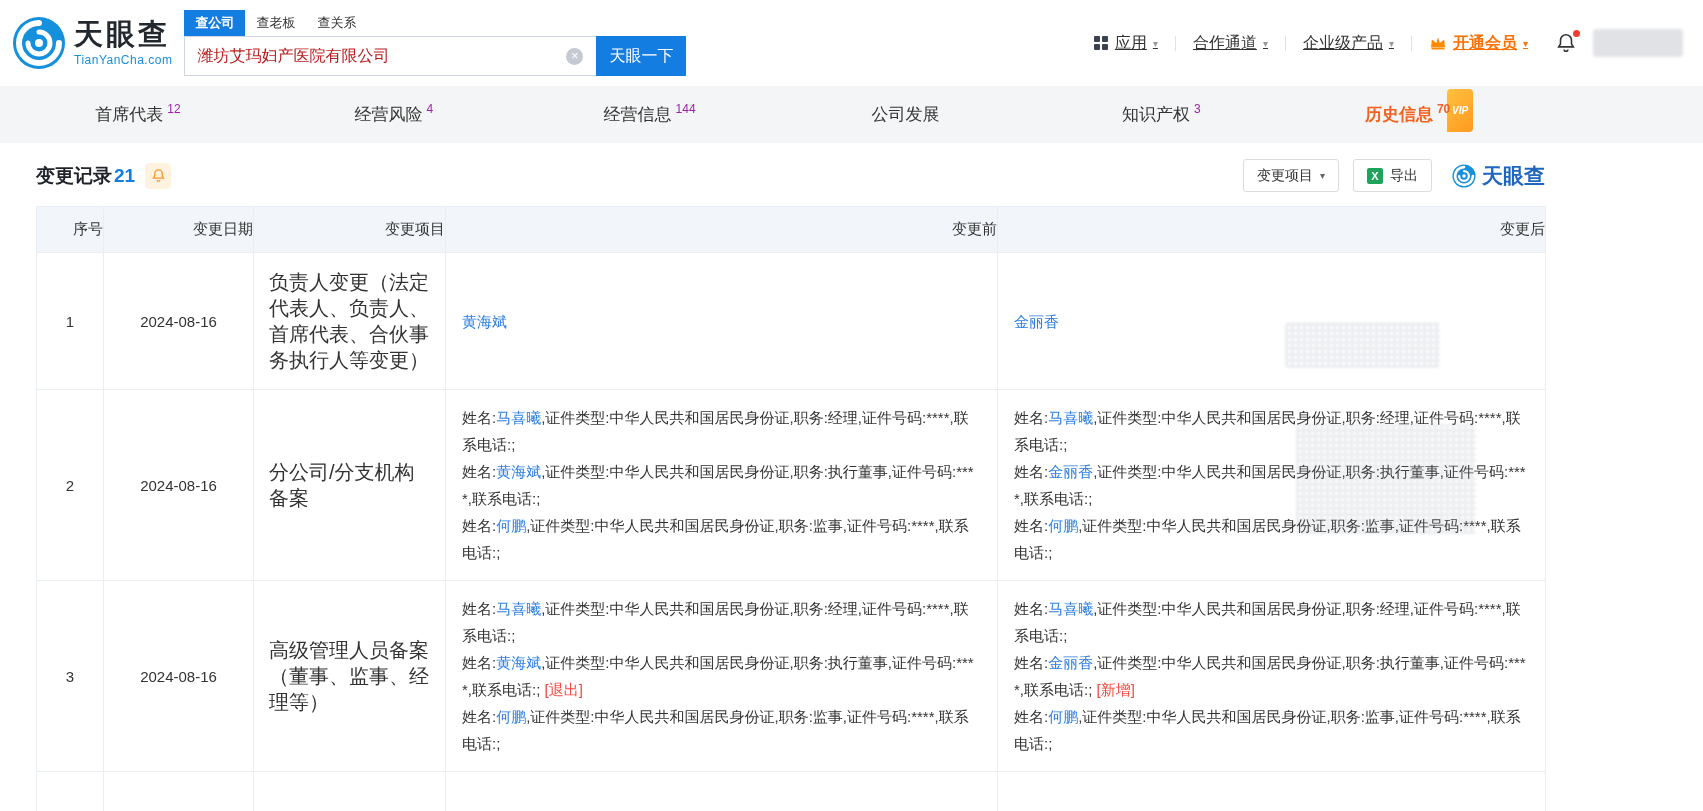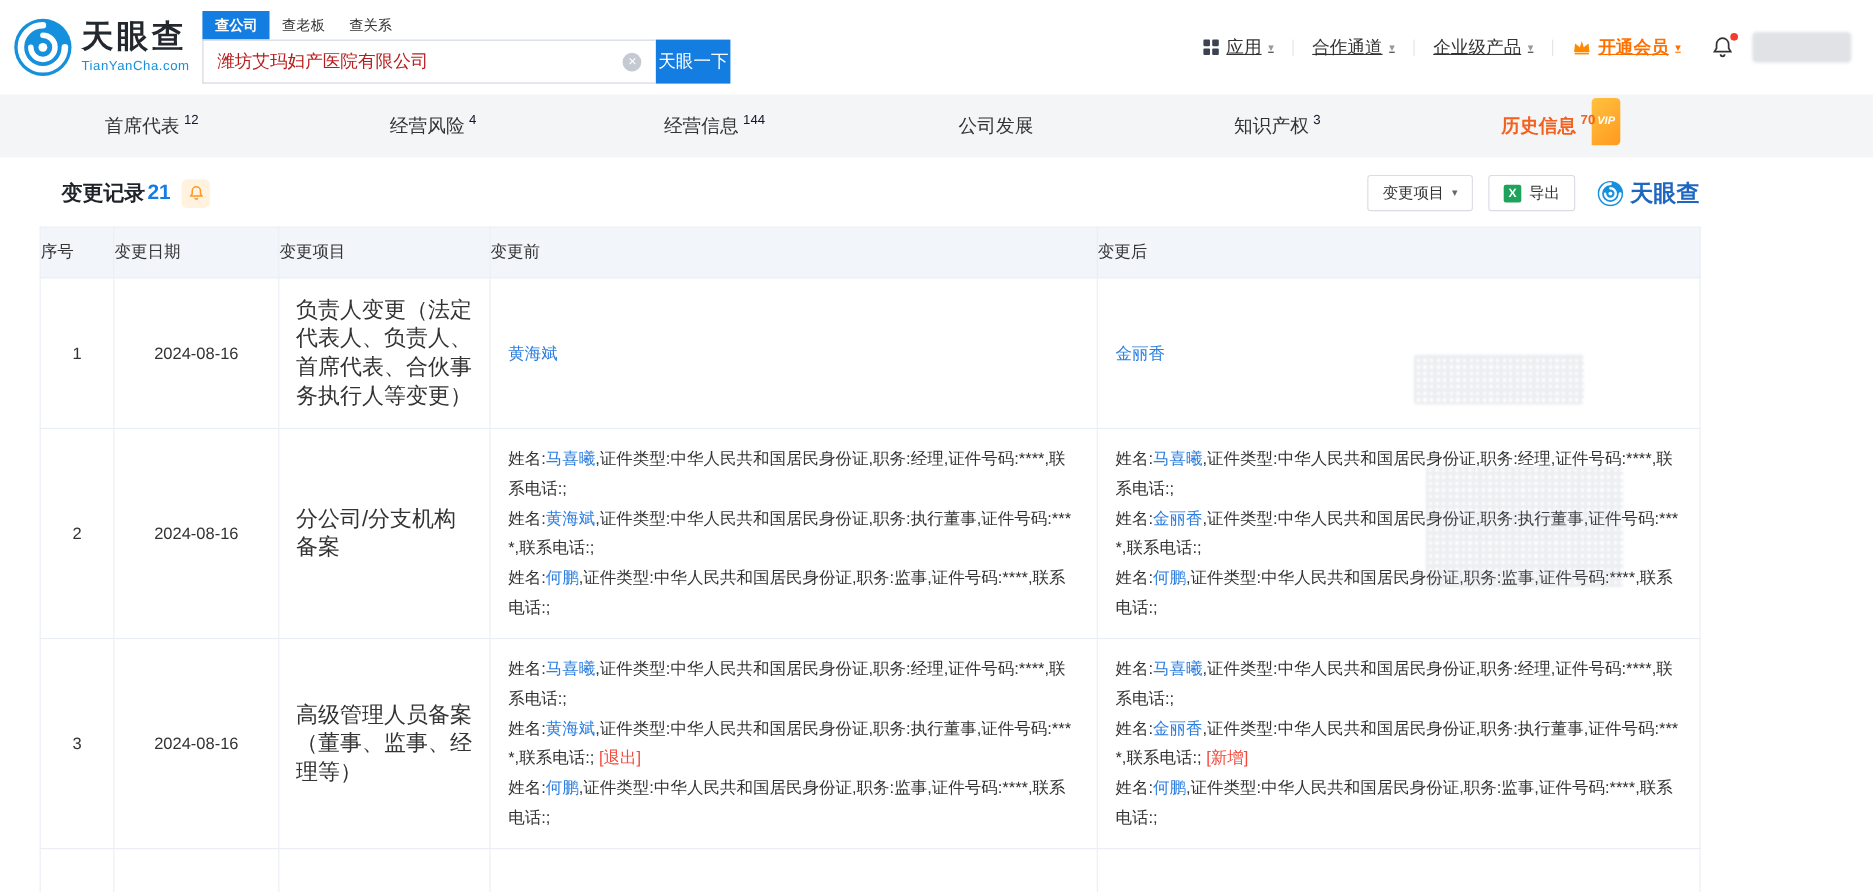--- a/index.html
+++ b/index.html
@@ -26,70 +26,70 @@
   .stab{ padding:4px 11px; color:#333; cursor:pointer; }
   .stab.active{ background:var(--blue); color:#fff; font-weight:bold; }
   .search-row{ display:flex; }
   .search-input-wrap{ position:relative; }
   .search-input{ width:412px; height:40px; border:1px solid #cfd6df; border-right:none;
                  padding:0 38px 0 12px; font-size:16px; color:#b91c1c; outline:none;
                  font-family:inherit; }
   .clear-icon{ position:absolute; right:13px; top:12px; width:17px; height:17px;
                border-radius:50%; background:#c4c9d2; color:#fff; font-size:13px;
                line-height:16px; text-align:center; cursor:pointer; }
-  .search-btn{ width:68px; height:40px; background:var(--blue); color:#fff; font-size:16px;
+  .search-btn{ width:90px; height:40px; background:var(--blue); color:#fff; font-size:16px;
                border:none; cursor:pointer; font-family:inherit; }
   .topnav{ margin-left:auto; display:flex; align-items:center; font-size:16px; }
   .nav-item{ display:flex; align-items:center; gap:6px; padding:0 17px; cursor:pointer; white-space:nowrap;text-decoration:underline; }
   .nav-item .caret{ color:#999; font-size:10px; }
   .nav-item.vip{ color:var(--orange); font-weight:bold; }
   .nav-item.vip .caret{ color:var(--orange); }
   .divider{ width:1px; height:15px; background:#e3e3e3; }
   .bell{ position:relative; margin:0 16px 0 10px; cursor:pointer; height:22px; }
   .bell-dot{ position:absolute; top:-2px; right:-3px; width:7px; height:7px;
              background:#f33b2f; border-radius:50%; }
   .avatar-blur{ width:90px; height:28px; background:#e0e2e5; border-radius:4px;
                 filter:blur(1.5px); margin-right:20px; cursor:pointer; }
   
   .tabbar{ height:57px; background:#f4f5f6; display:flex; padding:0 158px 0 10px; }
   .tab{ flex:1; display:flex; align-items:center; justify-content:center; gap:4px;
         font-size:17px; color:#333; cursor:pointer; position:relative; }
   .tab.active{ background:#fff; border-bottom:3px solid var(--blue);
                color:var(--blue); font-weight:bold; }
-  .tab-count{ font-size:12px; color:#0f172a; position:relative; top:-6px; }
+  .tab-count{ font-size:12px; color:#a21caf; position:relative; top:-6px; }
   .tab.active .tab-count{ color:var(--blue); }
   .tab.highlight{ color:var(--hl); font-weight:bold; }
   .tab.highlight .tab-count{ color:var(--hl); }
   .vip-badge{ position:absolute; left:calc(50% + 30px); top:3px;
               background:linear-gradient(135deg,#ffc140,#ff9a1f); color:#fff;
               font-size:10px; font-weight:bold; font-style:italic;
               padding:16px 5px; border-radius:4px 4px 4px 0; }
   .q-icon{ width:15px; height:15px; border:1px solid #c3c3c3; border-radius:50%;
            color:#9a9a9a; font-size:10px; line-height:13px; text-align:center;
            font-weight:normal; cursor:pointer; }
   
   .section-head{ display:flex; align-items:center; padding:16px 158px 14px 36px; }
-  .sec-title{ font-size:19px; font-weight:bold; color:#1f2329;margin-left:20px; }
+  .sec-title{ font-size:19px; font-weight:bold; color:#1f2329; }
   .sec-count{ font-size:19px; font-weight:bold; color:var(--blue); margin-left:2px; }
   .sec-bell{ width:26px; height:26px; background:#fff3df; border-radius:5px; margin-left:10px;
              display:flex; align-items:center; justify-content:center; cursor:pointer; }
   .sec-actions{ margin-left:auto; display:flex; align-items:center; gap:14px; }
   .btn{ height:33px; padding:0 13px; background:#fff; border:1px solid #d9dce3;
         border-radius:3px; font-size:14px; color:#333; display:flex; align-items:center;
         gap:7px; cursor:pointer; font-family:inherit; }
   .btn .caret{ font-size:10px; color:#666; }
   .xls-icon{ width:16px; height:16px; background:#1fa35c; color:#fff; font-size:11px;
              font-weight:bold; border-radius:2px; line-height:16px; text-align:center; }
   .wm-logo{ display:flex; align-items:center; gap:6px; font-size:21px; font-weight:bold;
             color:#1f66c0; margin-left:6px; }
   
   .change-table{ width:1509px; margin-left:36px; border-collapse:collapse; table-layout:fixed; }
   .change-table th, .change-table td{ border:1px solid var(--border); }
   .change-table thead th{ background:var(--thbg); height:46px; font-size:15px;
-                          font-weight:500; color:#333; text-align:left; }
+                          font-weight:500; color:#333; text-align:right; }
   td.no, td.date{ text-align:center; font-size:15px; color:#333; }
   td.item{ padding:16px 15px; line-height:26px; font-size:20px; vertical-align:middle; }
   td.content{ padding:14px 16px; line-height:27px; font-size:15px; vertical-align:middle; }
   .line{ word-break:break-all; }
   .lnk{ color:#2a7de1; cursor:pointer; }
   .tag{ color:var(--red); }
   tr.partial td{ height:80px; }
   
   .wm-blur{ position:absolute; pointer-events:none; opacity:.16; filter:blur(1px);
             border-radius:4px;

